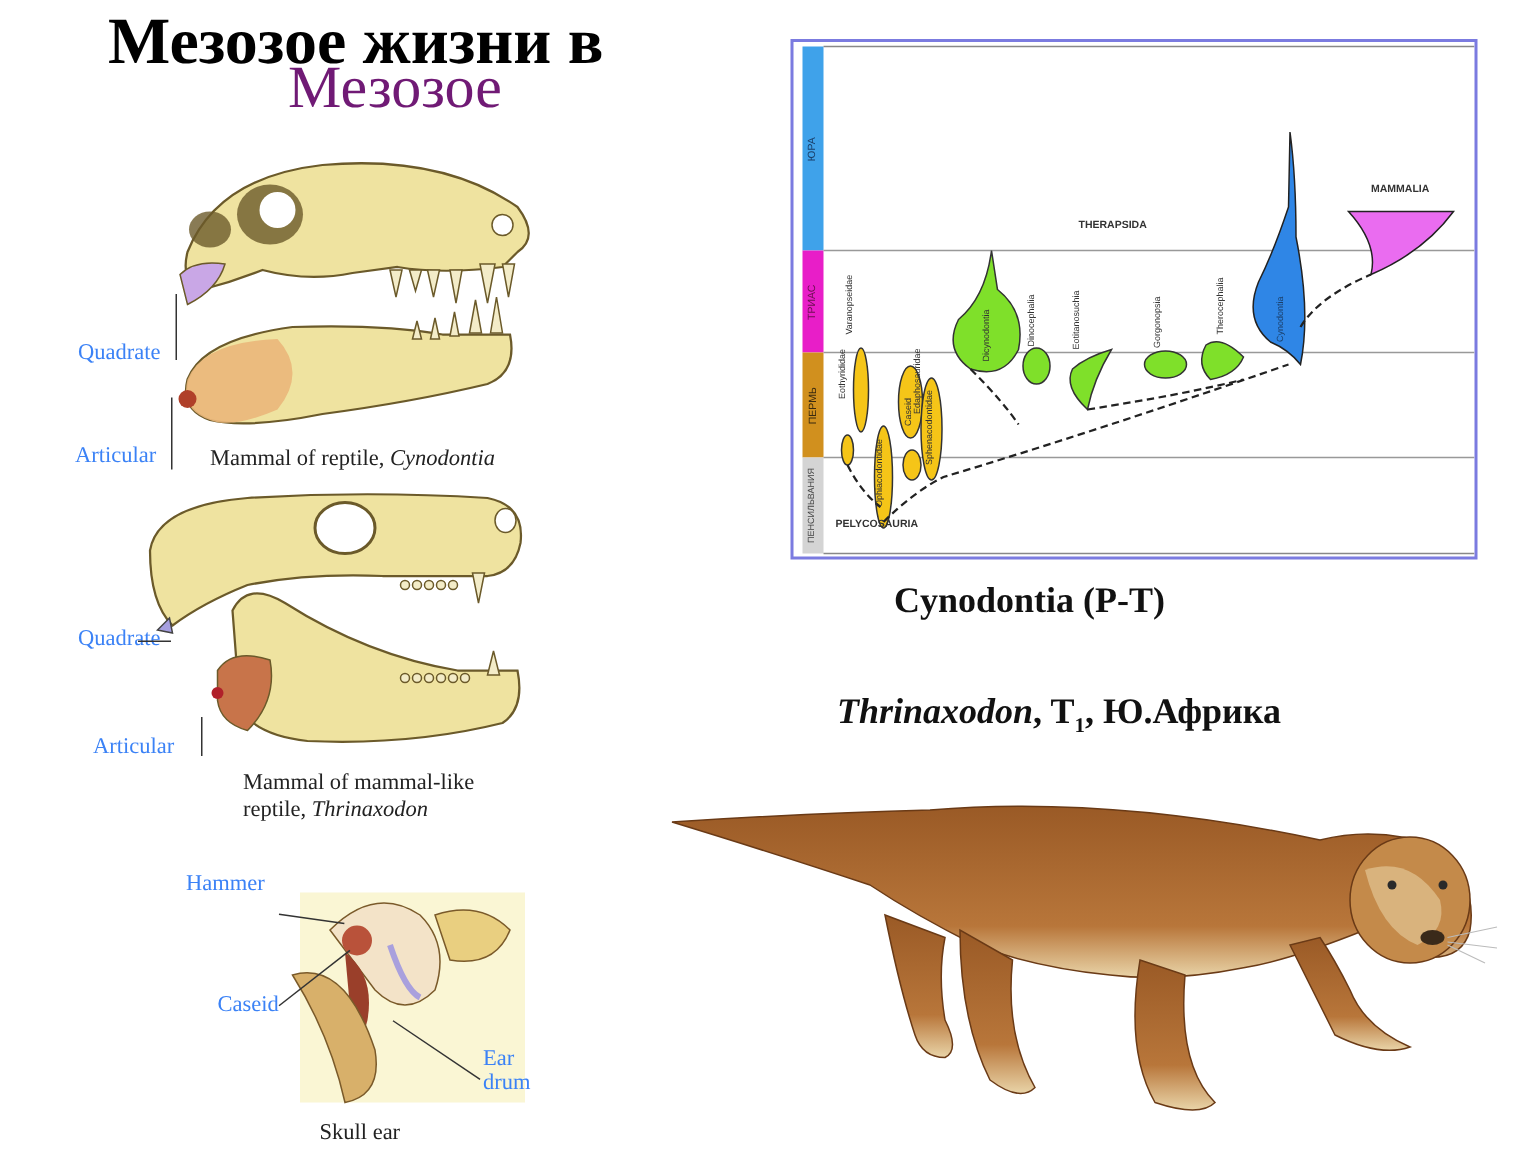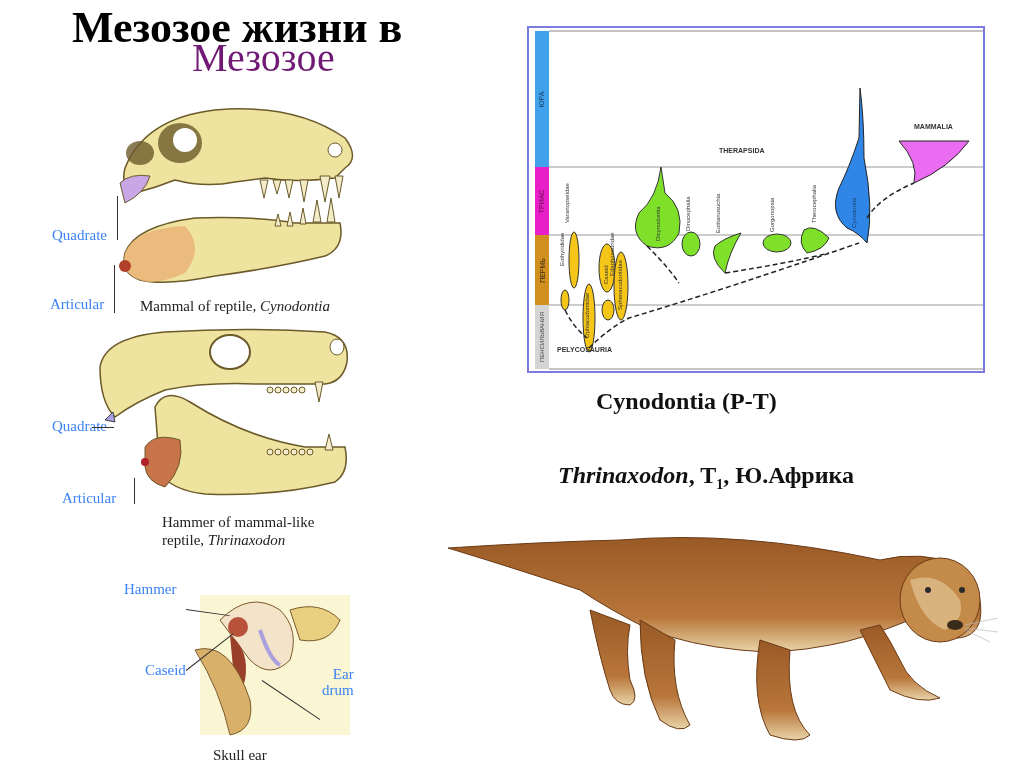--- a/index.html
+++ b/index.html
@@ -78,38 +78,38 @@
       <circle cx="207" cy="130" r="3"></circle>
       <circle cx="215" cy="130" r="3"></circle>
       <path d="M230 128 l4 -16 l4 16 Z"></path>
     </g>
 </svg>
 <div class="abs lbl" style="left:52px;top:418px;">Quadrate</div>
 <div class="abs" style="left:92px;top:427px;width:22px;height:1px;background:#333;"></div>
 <div class="abs lbl" style="left:62px;top:490px;">Articular</div>
 <div class="abs" style="left:134px;top:478px;width:1px;height:26px;background:#333;"></div>
 <div class="abs cap" style="left:162px;top:513px;">
-  <div>Hammer of mammal-like</div>
+  <div>Mammal of mammal-like</div>
   <div><span>reptile, </span><i>Thrinaxodon</i></div>
 </div>
 
 <svg class="abs" style="left:190px;top:590px;" width="170" height="150">
   <rect x="10" y="5" width="150" height="140" fill="#f6f0b8" opacity="0.6"></rect>
   <path d="M30 30 Q60 0 90 20 Q110 40 100 70 Q80 90 60 70 Z" fill="#f3e3c8" stroke="#7a5a2a"></path>
   <circle cx="48" cy="37" r="10" fill="#b9523a"></circle>
   <path d="M40 45 Q60 60 55 90 Q50 110 45 100 Z" fill="#9a3f2a"></path>
   <path d="M5 60 Q40 50 60 110 Q65 140 40 145 Q30 100 5 60 Z" fill="#d8b06a" stroke="#7a5a2a"></path>
   <path d="M100 20 Q130 10 150 30 Q140 55 110 50 Z" fill="#e9cf80" stroke="#7a5a2a"></path>
   <path d="M70 40 Q80 70 90 75" stroke="#a9a0dd" stroke-width="4" fill="none"></path>
 </svg>
 <div class="abs lbl" style="left:124px;top:581px;">Hammer</div>
 <div class="abs" style="left:186px;top:609px;width:44px;height:1px;background:#333;transform:rotate(8deg);transform-origin:left;"></div>
 <div class="abs lbl" style="left:145px;top:662px;">Caseid</div>
 <div class="abs" style="left:186px;top:670px;width:60px;height:1px;background:#333;transform:rotate(-38deg);transform-origin:left;"></div>
-<div class="abs lbl" style="left:322px;top:666px;line-height:16px;text-align:right;">
+<div class="abs lbl" style="left:322px;top:698px;line-height:16px;">
   <div>Ear</div>
   <div>drum</div>
 </div>
 <div class="abs" style="left:262px;top:680px;width:70px;height:1px;background:#333;transform:rotate(34deg);transform-origin:left;"></div>
 <div class="abs cap" style="left:213px;top:746px;">Skull ear</div>
 
 <div class="abs chart">
   <svg width="454" height="343" style="position:absolute;left:0;top:0;">
 
     <rect x="6" y="3" width="14" height="136" fill="#3fa2ea"></rect>

